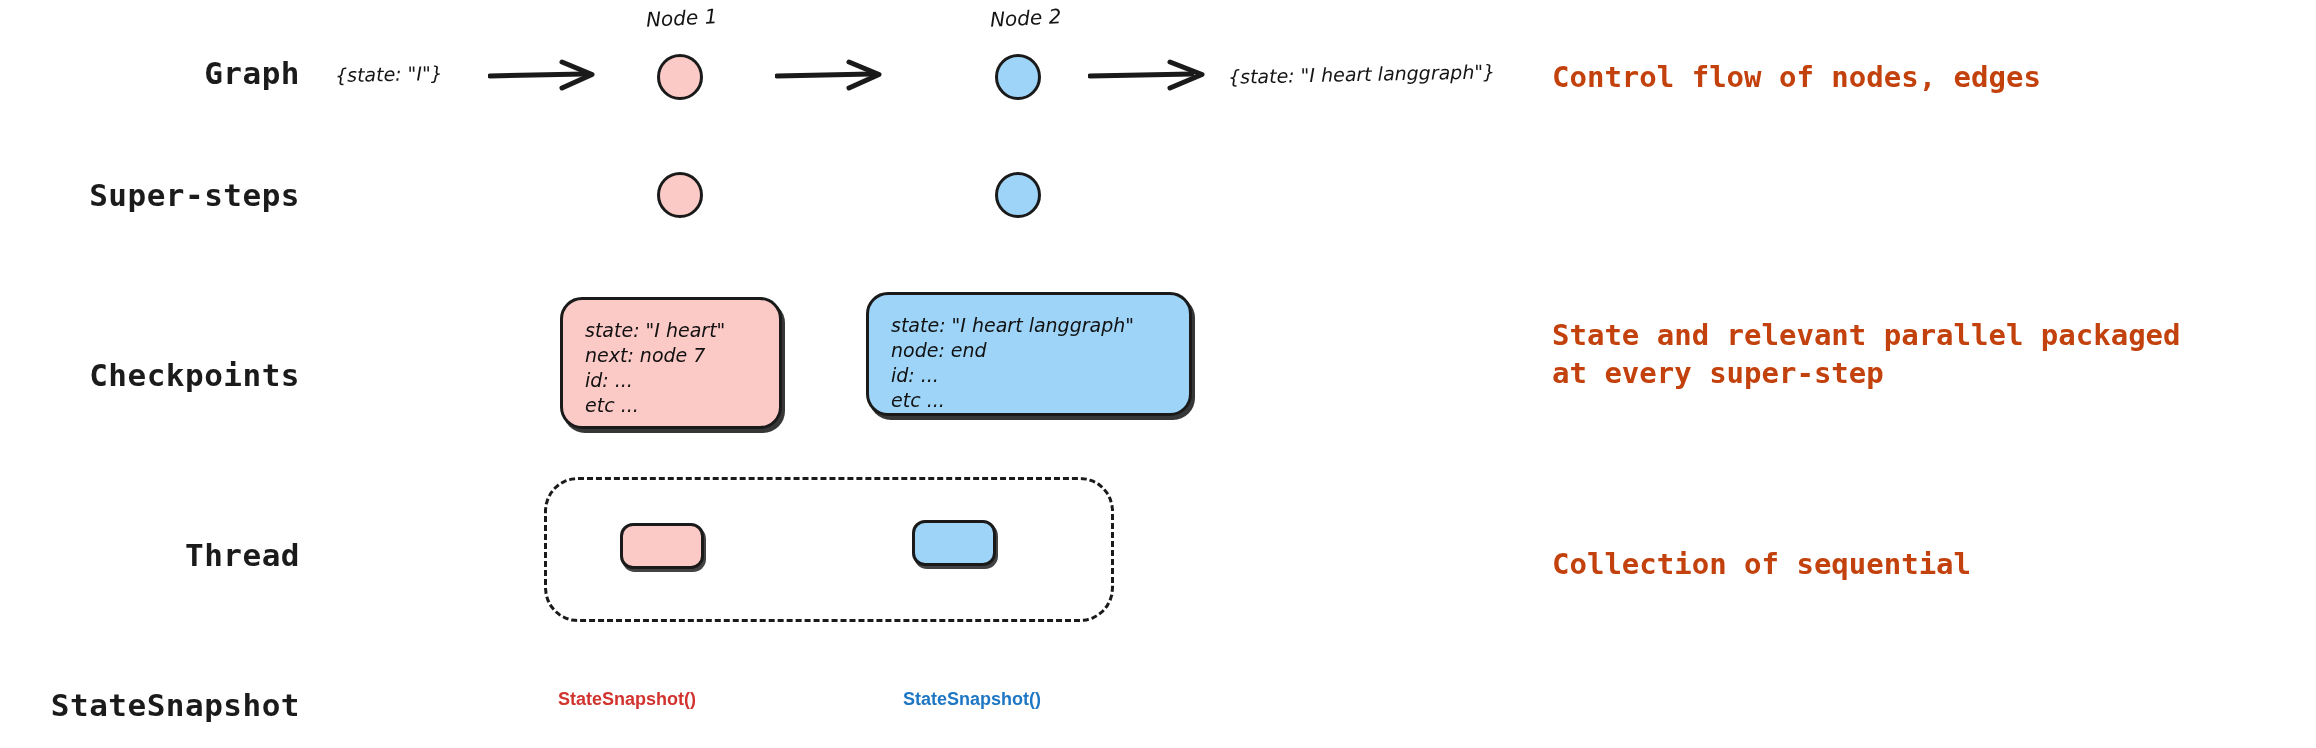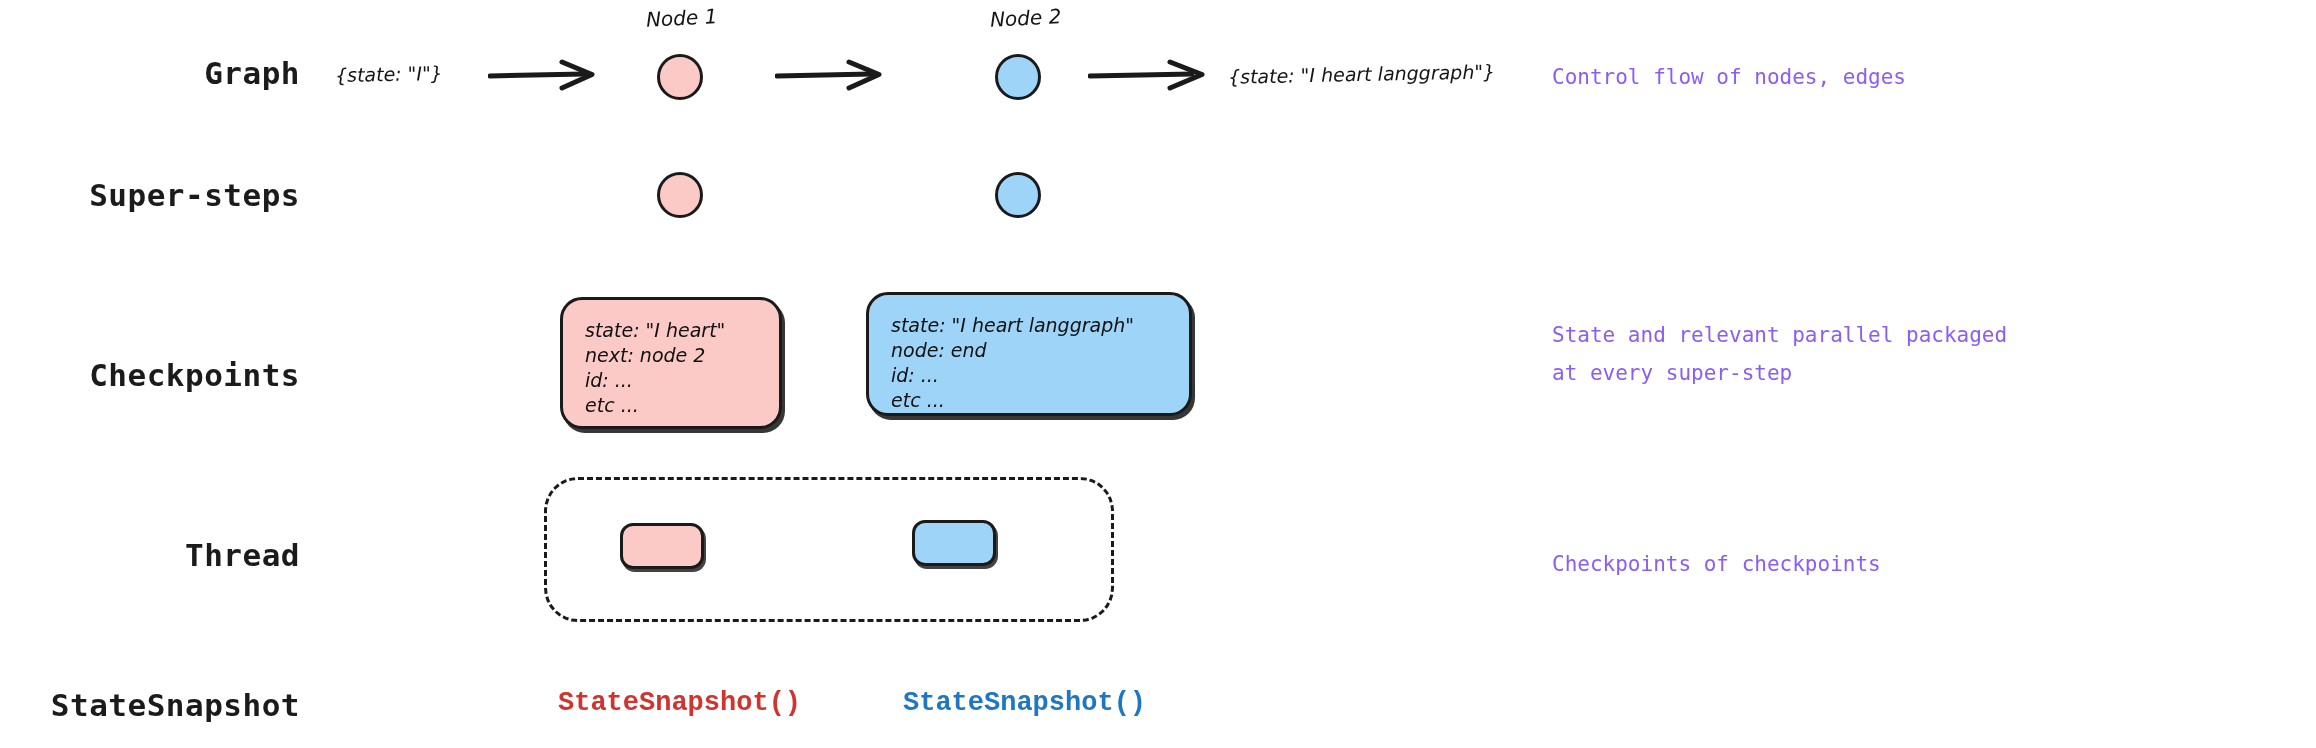--- a/index.html
+++ b/index.html
@@ -33,24 +33,24 @@
     white-space: nowrap;
     line-height: 1;
   }
 
   
   .row-desc {
     position: absolute;
     left: 1552px;
     width: 760px;
     font-family: "DejaVu Sans Mono", monospace;
-    font-size: 21px;
-    font-weight: 400;
+    font-size: 29px;
+    font-weight: 700;
     line-height: 38px;
-    color: #8b5cf6;
+    color: #c2410c;
     letter-spacing: 0px;
   }
 
   
   .hand {
     position: absolute;
     font-family: "DejaVu Sans", sans-serif;
     font-size: 19px;
     font-style: italic;
     color: #141414;
@@ -117,22 +117,22 @@
     border-radius: 13px;
     box-sizing: border-box;
     box-shadow: 2px 3px 0 rgba(20,20,20,0.8);
   }
   .thread-chip.pink { background: #FBC9C6; }
   .thread-chip.blue { background: #9DD4F7; }
 
   
   .snap-code {
     position: absolute;
-    font-family: Liberation Mono, monospace;
-    font-size: 27px;
+    font-family: Liberation Sans, sans-serif;
+    font-size: 18px;
     font-weight: 700;
     white-space: nowrap;
     line-height: 1;
   }
 </style>
 </head>
 <body>
 
 <div id="canvas">
 
@@ -174,42 +174,42 @@
   <div class="row-label" style="top:180px;">Super-steps</div>
 
   <div class="node-circle pink" style="left:657px; top:172px;"></div>
   <div class="node-circle blue" style="left:995px; top:172px;"></div>
 
 
   <div class="row-label" style="top:360px;">Checkpoints</div>
 
   <div class="ckpt-box pink" style="left:560px; top:297px; width:222px; height:132px;">
     <div class="ckpt-line">state: "I heart"</div>
-    <div class="ckpt-line">next: node 2</div>
+    <div class="ckpt-line">next: node 7</div>
     <div class="ckpt-line">id: ...</div>
     <div class="ckpt-line">etc ...</div>
   </div>
 
   <div class="ckpt-box blue" style="left:866px; top:292px; width:326px; height:124px;">
     <div class="ckpt-line">state: "I heart langgraph"</div>
     <div class="ckpt-line">node: end</div>
     <div class="ckpt-line">id: ...</div>
     <div class="ckpt-line">etc ...</div>
   </div>
 
   <div class="row-desc" style="top:316px; white-space:pre-line;">State and relevant parallel packaged
 at every super-step</div>
 
   <div class="row-label" style="top:540px;">Thread</div>
 
   <div class="thread-box" style="left:544px; top:477px; width:570px; height:145px;"></div>
   <div class="thread-chip pink" style="left:620px; top:523px;"></div>
   <div class="thread-chip blue" style="left:912px; top:520px;"></div>
 
-  <div class="row-desc" style="top:545px;">Checkpoints of checkpoints</div>
+  <div class="row-desc" style="top:545px;">Collection of sequential</div>
 
   <div class="row-label" style="top:690px;">StateSnapshot</div>
 
   <div class="snap-code" style="left:558px; top:690px; color:#D1342F;">StateSnapshot()</div>
   <div class="snap-code" style="left:903px; top:690px; color:#1F77C4;">StateSnapshot()</div>
 
 
 </div>
 
 </body></html>

